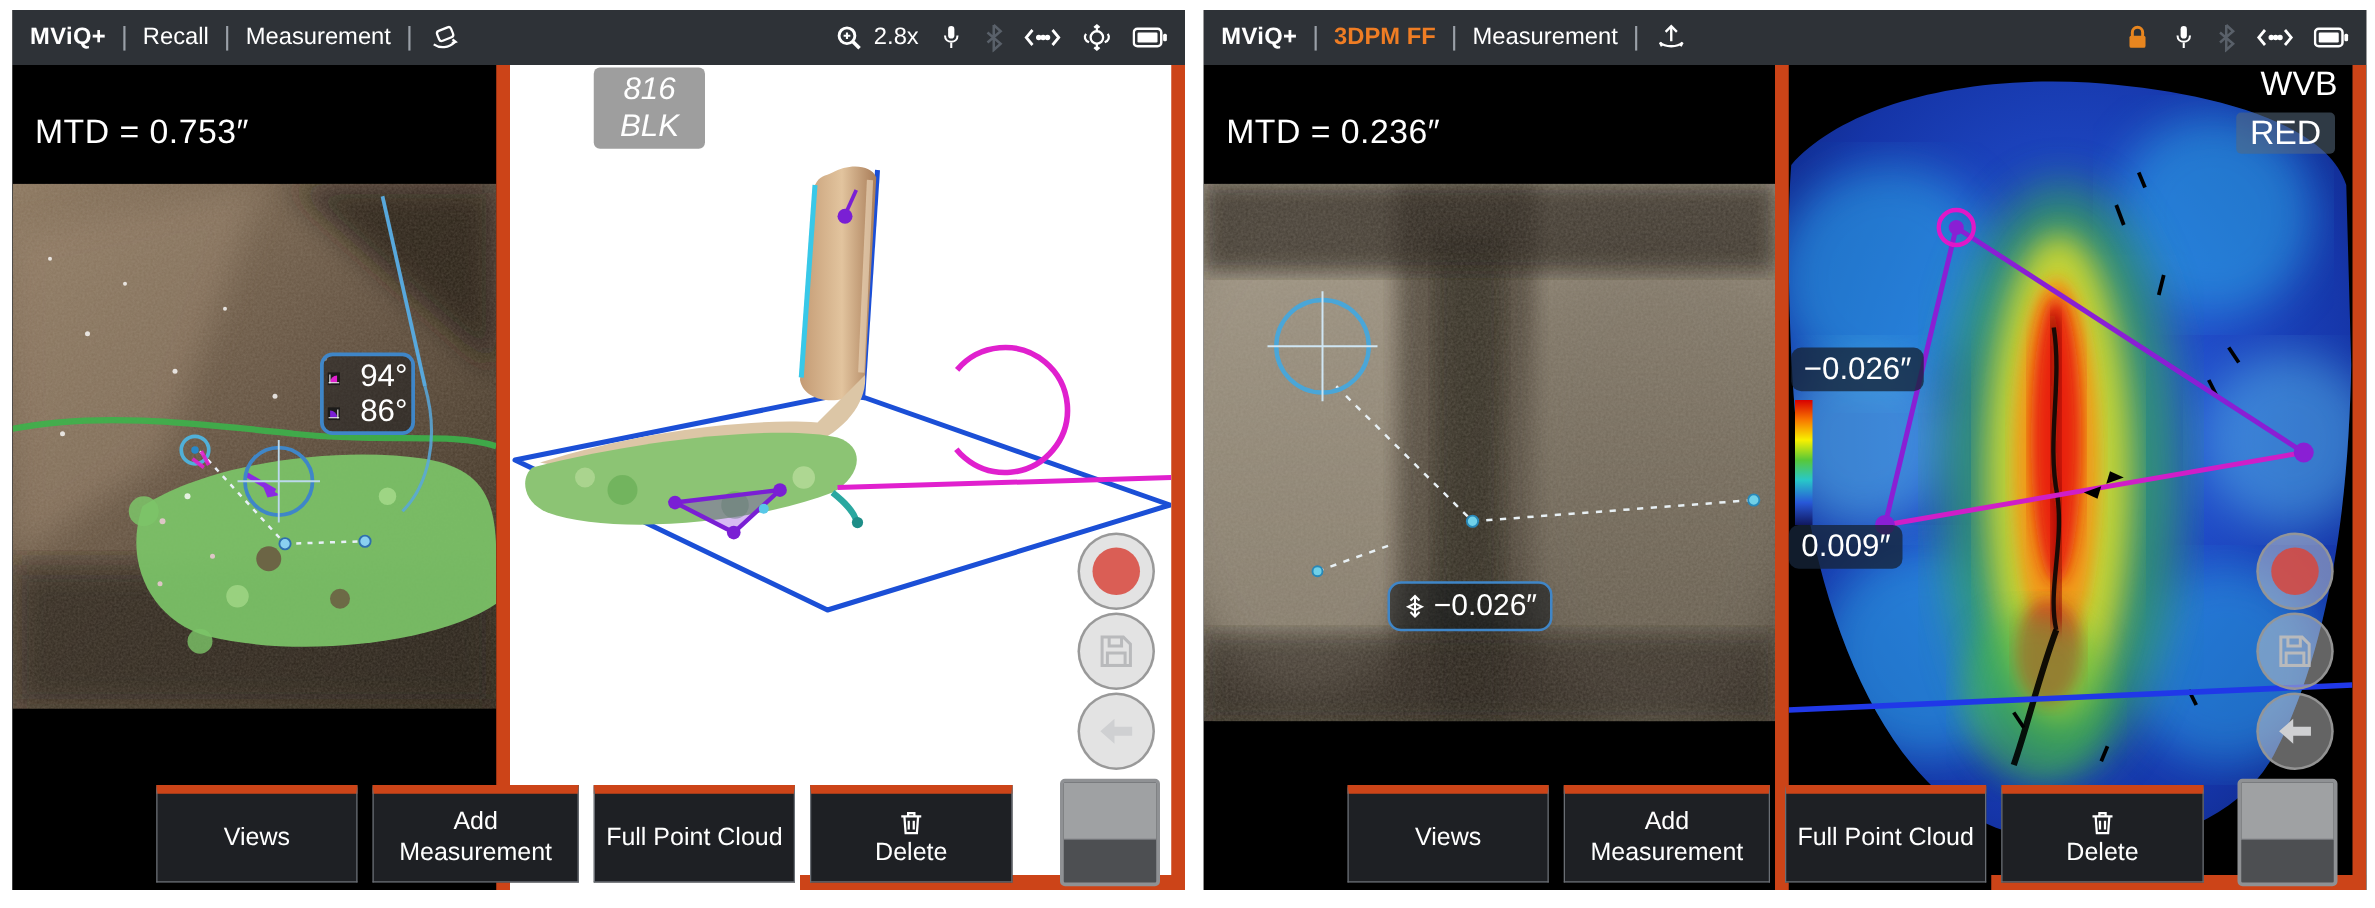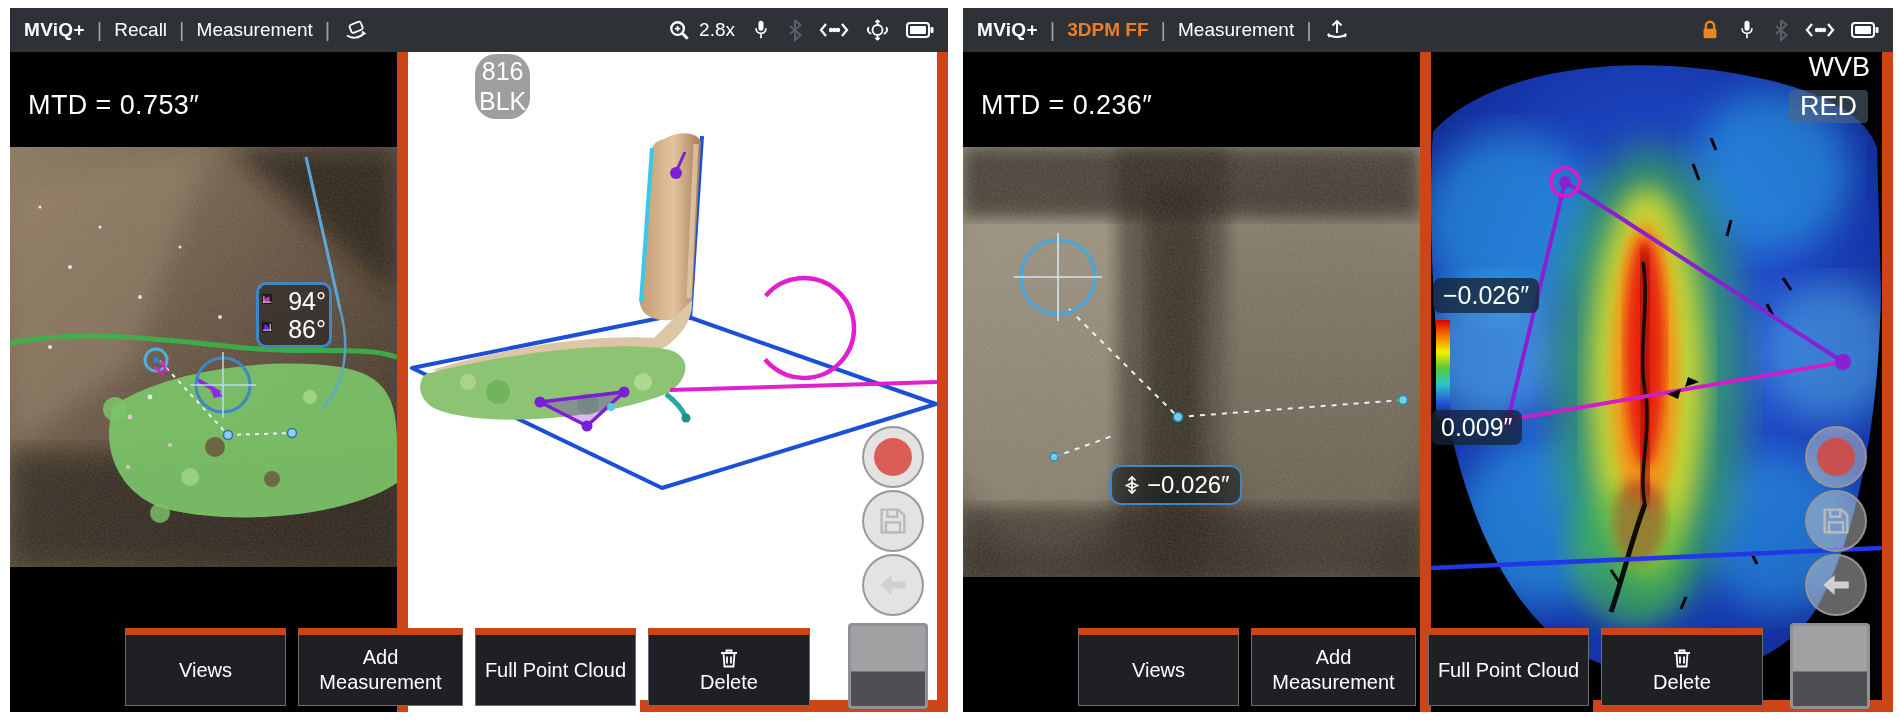--- a/index.html
+++ b/index.html
@@ -44,35 +44,35 @@
   .c-rec{top:374px;}
   .c-save{top:438px;}
   .c-back{top:502px;}
   .rec-dot{width:38px;height:38px;border-radius:50%;background:rgba(216,70,60,.85);}
   .thumb{position:absolute;bottom:3px;width:80px;height:86px;border:3px solid #8f9194;border-radius:4px;
          background:#4d4f52;z-index:7;box-sizing:border-box;overflow:hidden;cursor:pointer;}
   #sL .thumb{left:838px;}
   #sR .thumb{left:827px;}
   .thumb-top{height:45px;background:#9fa1a3;border-bottom:1px solid #74767a;}
   .tagbox{position:absolute;left:465px;top:2px;z-index:3;background:rgba(150,150,150,.92);
-          border-radius:21px;color:#fff;font-size:25px;line-height:1.18;text-align:center;
-          padding:3px 4px;cursor:pointer;}
+          border-radius:5px;color:#fff;font-size:25px;line-height:1.18;text-align:center;
+          padding:3px 21px;cursor:pointer;font-style:italic;}
   .angle-box{position:absolute;left:246px;top:230px;width:76px;box-sizing:border-box;border:3px solid #3f86c8;
              border-radius:10px;background:rgba(10,16,22,.45);z-index:3;padding:2px 3px;}
-  .angle-row{display:flex;align-items:flex-start;gap:16px;color:#fff;font-size:25px;line-height:1.12;}
+  .angle-row{display:flex;align-items:flex-end;gap:16px;color:#fff;font-size:25px;line-height:1.12;}
   .meas-label{position:absolute;left:147px;top:413px;height:40px;box-sizing:border-box;border:2.5px solid #3f86c8;
               border-radius:11px;background:rgba(10,16,22,.5);color:#fff;font-size:24px;display:flex;
               align-items:center;gap:5px;padding:0 10px;z-index:3;}
   .wvb{position:absolute;right:12px;top:0;color:#fff;font-size:27px;z-index:3;}
   .redbox{position:absolute;right:14px;top:38px;background:rgba(85,105,125,.55);border-radius:4px;
           color:#fff;font-size:27px;padding:1px 11px;z-index:3;cursor:pointer;}
   .scale-label{position:absolute;background:rgba(22,36,56,.78);border-radius:8px;color:#fff;
                font-size:25px;padding:3px 10px;z-index:3;}
   .sc-top{left:2px;top:226px;}
-  .sc-bot{left:0;top:358px;}
+  .sc-bot{left:0;top:368px;}
   .colorbar{position:absolute;left:5px;top:268px;width:14px;height:100px;z-index:3;
             background:linear-gradient(180deg,#d80000 0%,#f87800 16%,#f8f000 32%,#58c838 48%,#28c8c8 64%,#2858d8 82%,#101860 100%);}
 </style>
 </head>
 <body>
 
 <div class="screen" id="sL">
   <div class="hdr">
     <span class="brand">MViQ+</span>
     <span class="hsep">|</span>

